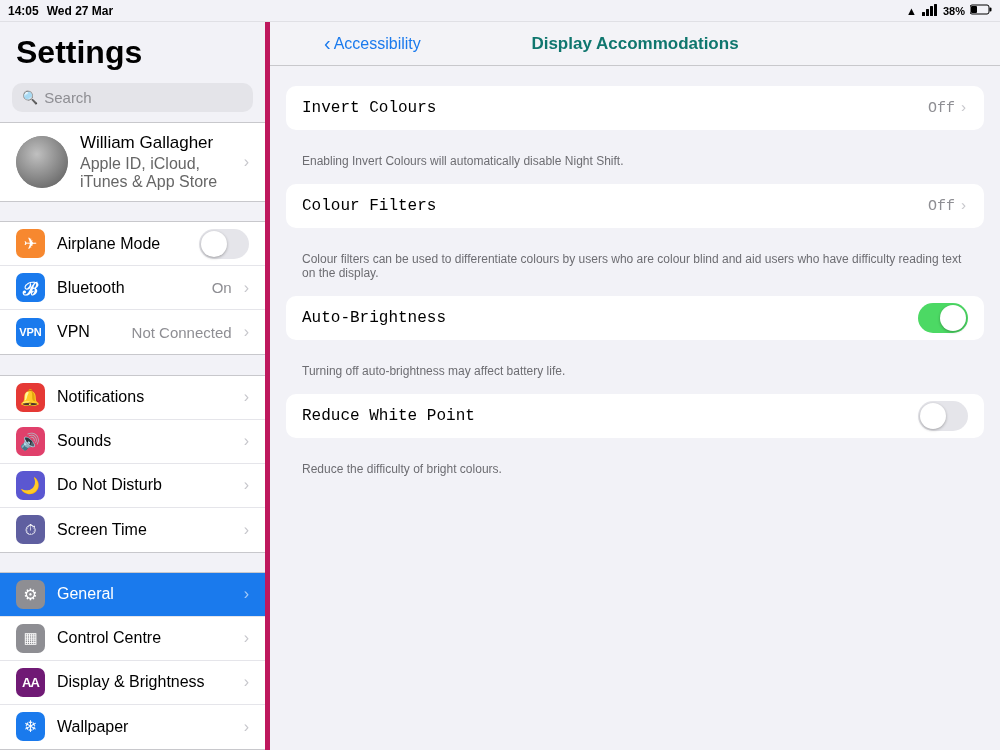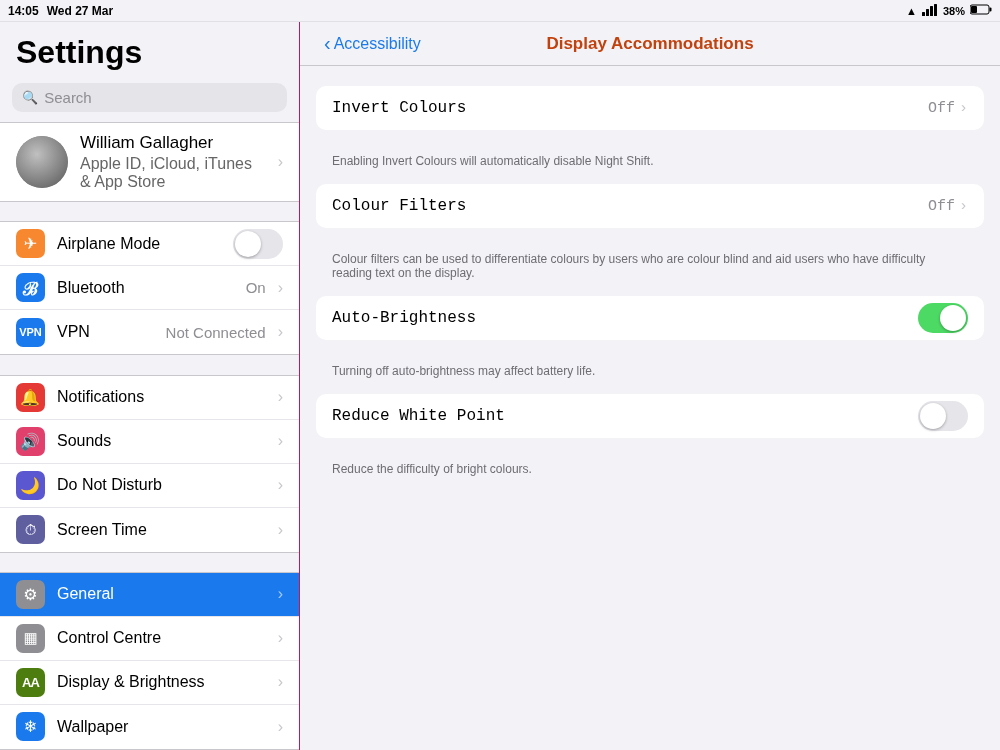--- a/index.html
+++ b/index.html
@@ -22,26 +22,26 @@
     .status-right { display: flex; gap: 5px; align-items: center; font-size: 11px; }
 
     .main-container {
       display: flex;
       flex: 1;
       overflow: hidden;
     }
 
     
     .sidebar {
-      width: 300px;
+      width: 270px;
       background: #f2f2f7;
       flex-shrink: 0;
       display: flex;
       flex-direction: column;
-      border-right: 1px solid #be185d;
+      border-right: 5px solid #be185d;
       overflow-y: auto;
     }
 
     .sidebar-title {
       font-size: 32px;
       font-weight: 700;
       color: #000;
       padding: 12px 16px 8px 16px;
     }
 
@@ -177,21 +177,21 @@
       gap: 3px;
       color: #1a7aed;
       font-size: 16px;
       position: absolute;
       left: 324px;
       cursor: pointer;
     }
     .nav-title {
       font-size: 17px;
       font-weight: 600;
-      color: #c2410c;
+      color: #0f766e;
       text-align: center;
     }
 
     .content-scroll {
       flex: 1;
       padding: 20px 16px;
     }
 
     .content-group {
       background: #fff;
@@ -235,21 +235,21 @@
     
     .ic-orange { background: #f7882f; }
     .ic-blue { background: #1a7aed; }
     .ic-bluetooth { background: #1a7aed; }
     .ic-vpn { background: #1a7aed; }
     .ic-red { background: #e53935; }
     .ic-pink { background: #e0406b; }
     .ic-purple { background: #5b57d1; }
     .ic-indigo { background: #5f5fa0; }
     .ic-gray { background: #8e8e93; }
-    .ic-aa { background: #4d7c0f; font-size: 13px; font-weight: 700; letter-spacing: -1px; }
+    .ic-aa { background: #701a75; font-size: 13px; font-weight: 700; letter-spacing: -1px; }
     .ic-snowflake { background: #1a7aed; }
   </style>
 </head>
 <body>
 
 <div class="status-bar">
   <div class="status-left">
     <span>14:05</span>
     <span>Wed 27 Mar</span>
   </div>

